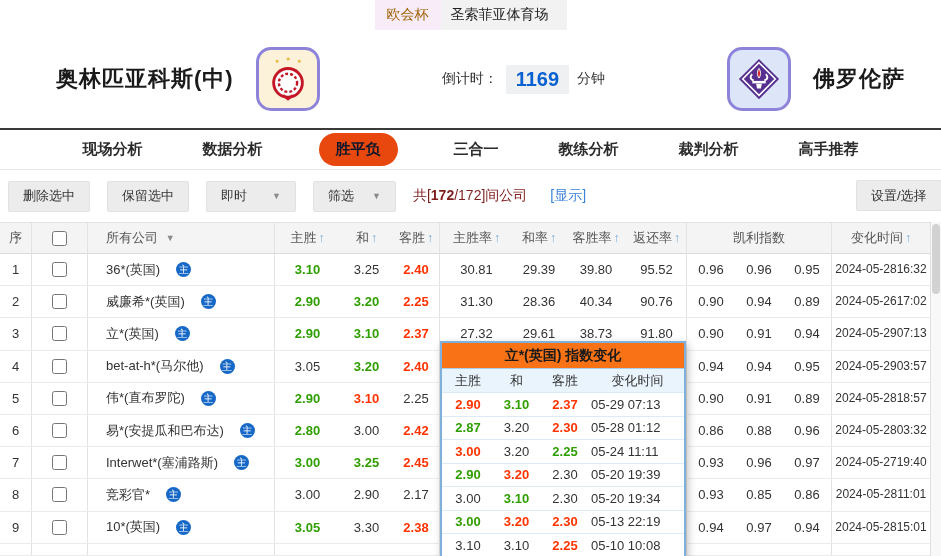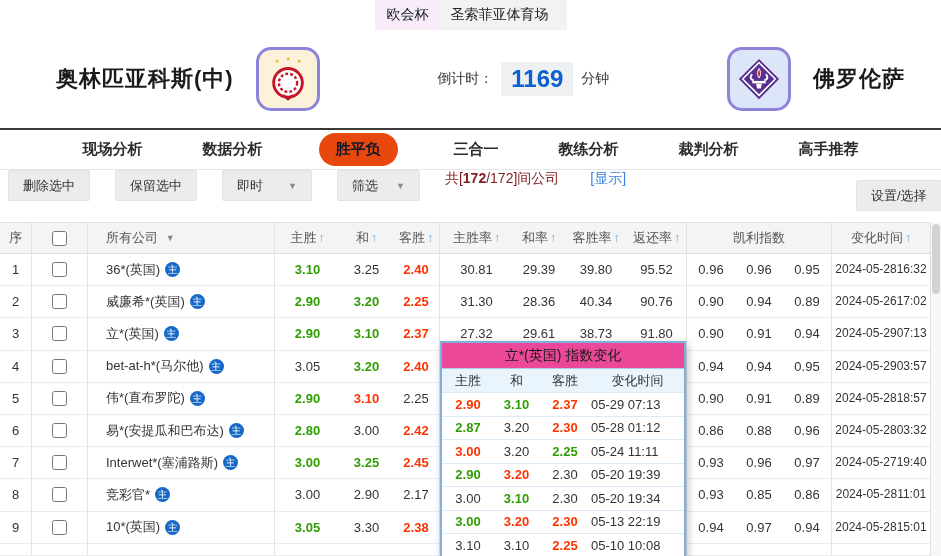--- a/index.html
+++ b/index.html
@@ -1,85 +1,85 @@
 <!DOCTYPE html>
 <html><head>
 <meta charset="utf-8">
 <style>
   * { margin:0; padding:0; box-sizing:border-box; }
   html,body { width:941px; height:556px; overflow:hidden; background:#fff;
     font-family:"Liberation Sans","DejaVu Sans",sans-serif; color:#333; position:relative; }
 
   
   .topstrip { height:30px; display:flex; justify-content:center; align-items:center; font-size:14px; }
-  .league-badge { background:#f7ecf8; color:#0f172a; padding:5px 12px; height:30px; display:flex; align-items:center; }
+  .league-badge { background:#f7ecf8; color:#a16207; padding:5px 12px; height:30px; display:flex; align-items:center; }
   .kick-wrap { background:#f2f2f2; height:30px; display:flex; align-items:center; padding:0 18px 0 10px; gap:18px; }
   .kick-time { font-weight:bold; color:#1a1a1a; }
   .venue { color:#222; }
 
   
   .match { height:98px; display:flex; align-items:center; padding:0 36px 0 56px; }
   .team { display:flex; align-items:center; gap:22px; }
   .team-name { font-size:22px; font-weight:bold; color:#1a1a1a; letter-spacing:1px; }
   .logo-box { width:64px; height:64px; border-radius:15px; border:3px solid #8d84da; display:flex; align-items:center; justify-content:center; }
   .logo-home { background:#fcf2d9; }
   .logo-away { background:#dde6f9; }
   .mid { flex:1; display:flex; justify-content:center; align-items:center; gap:8px; font-size:14px; }
   .cd-box { background:#eef0f2; padding:3px 10px; }
-  .cd-num { color:#0a61d0; font-size:24px; font-weight:bold; }
+  .cd-num { color:#0a61d0; font-size:20px; font-weight:bold; }
 
   
   .nav { height:42px; border-top:2px solid #3a3a3a; border-bottom:1px solid #e7e7e7;
     display:flex; justify-content:center; align-items:center; gap:52px; }
   .nav-tab { font-size:15px; font-weight:bold; color:#2b2b2b; cursor:pointer; padding:7px 4px; }
   .nav-tab.active { background:#e8480e; color:#0f172a; border-radius:17px; padding:7px 17px; }
 
   
-  .toolbar { height:52px; display:flex; align-items:flex-start; padding:0 8px; gap:25px; position:relative; }
+  .toolbar { height:52px; display:flex; align-items:center; padding:0 8px; gap:17px; position:relative; }
   .tbtn { background:#ececec; border:1px solid #e2e2e2; border-radius:2px; height:31px;
     padding:0 14px; font-size:13px; color:#333; display:flex; align-items:center; cursor:pointer; white-space:nowrap; }
   .tdrop { justify-content:space-between; gap:18px; }
   .tdrop.wide { width:90px; }
   .caret { font-size:9px; color:#8a8a8a; }
   .count-text { font-size:14px; color:#7f1d1d; margin-left:0; }
   .count-bold { font-weight:bold; }
   .show-link { color:#3b82d9; font-size:14px; margin-left:6px; cursor:pointer; }
   .settings-btn { position:absolute; left:856px; top:10px; }
 
   
   .grid-cols { display:grid; grid-template-columns:32px 56px 187px 65px 53px 47px 73px 52px 62px 60px 145px 98px; }
   .thead { height:32px; background:#f4f4f4; border-top:1px solid #e3e3e3; border-bottom:1px solid #dcdcdc;
     font-size:13px; color:#555; align-items:center; }
   .thead .cell { display:flex; align-items:center; justify-content:center; gap:2px; height:100%; }
   .arrow-up { color:#74a7d6; font-size:12px; }
   .hd-company { justify-content:flex-start !important; padding-left:18px; }
   .trow { height:32.2px; border-bottom:1px solid #ebebeb; font-size:13px; align-items:center; background:#fff; }
   .cell { display:flex; align-items:center; justify-content:center; height:100%; }
   .b-r { border-right:1px solid #e3e3e3; }
-  .c-company { justify-content:flex-start; padding-left:18px; gap:5px; }
+  .c-company { justify-content:flex-start; padding-left:18px; gap:16px; }
   .main-badge { width:15px; height:15px; border-radius:50%; background:#1668c7; color:#fff;
     font-size:10px; line-height:15px; text-align:center; flex:0 0 15px; }
   .od-g { color:#2f9e00; font-weight:bold; }
   .od-r { color:#ff3300; font-weight:bold; }
   .od-k { color:#333; }
   .kelly-cell { display:grid; grid-template-columns:1fr 1fr 1fr; height:100%; align-items:center; }
   .kelly-cell span { text-align:center; }
   .date-cell { justify-content:center; font-size:12px; line-height:1.25; }
   .partial-row { height:12px; border-bottom:1px solid #ebebeb; }
   input[type=checkbox] { width:15px; height:15px; cursor:pointer; }
 
   
   .vscroll { position:absolute; right:0; top:222px; width:11px; height:334px; background:#f8f8f8; border-left:1px solid #e0e0e0; }
   .vthumb { position:absolute; top:2px; left:1px; width:8px; height:70px; background:#d2d2d2; border-radius:4px; }
 
   
   .popup { position:absolute; left:440px; top:341px; width:246px; background:#fff;
     border:2px solid #7fb0dc; box-shadow:2px 3px 8px rgba(0,0,0,.25); z-index:6; }
-  .popup-title { height:26px; background:#ec4899; border-bottom:1px solid #a9cdea;
-    font-size:14px; font-weight:normal; color:#1a1a1a; display:flex; align-items:center; justify-content:center; }
+  .popup-title { height:26px; background:#f97316; border-bottom:1px solid #a9cdea;
+    font-size:14px; font-weight:bold; color:#1a1a1a; display:flex; align-items:center; justify-content:center; }
   .popup-grid { display:grid; grid-template-columns:52px 45px 52px 93px; align-items:center; }
   .popup-head { height:24px; background:#eaf4fc; font-size:13px; color:#333; border-bottom:1px solid #d9e9f5; }
   .popup-head span { text-align:center; }
   .popup-row { height:23.5px; font-size:13px; border-bottom:1px solid #dcebf7; }
   .popup-row span { text-align:center; }
   .pp-time { text-align:left !important; color:#333; }
 </style>
 </head>
 <body>
 

